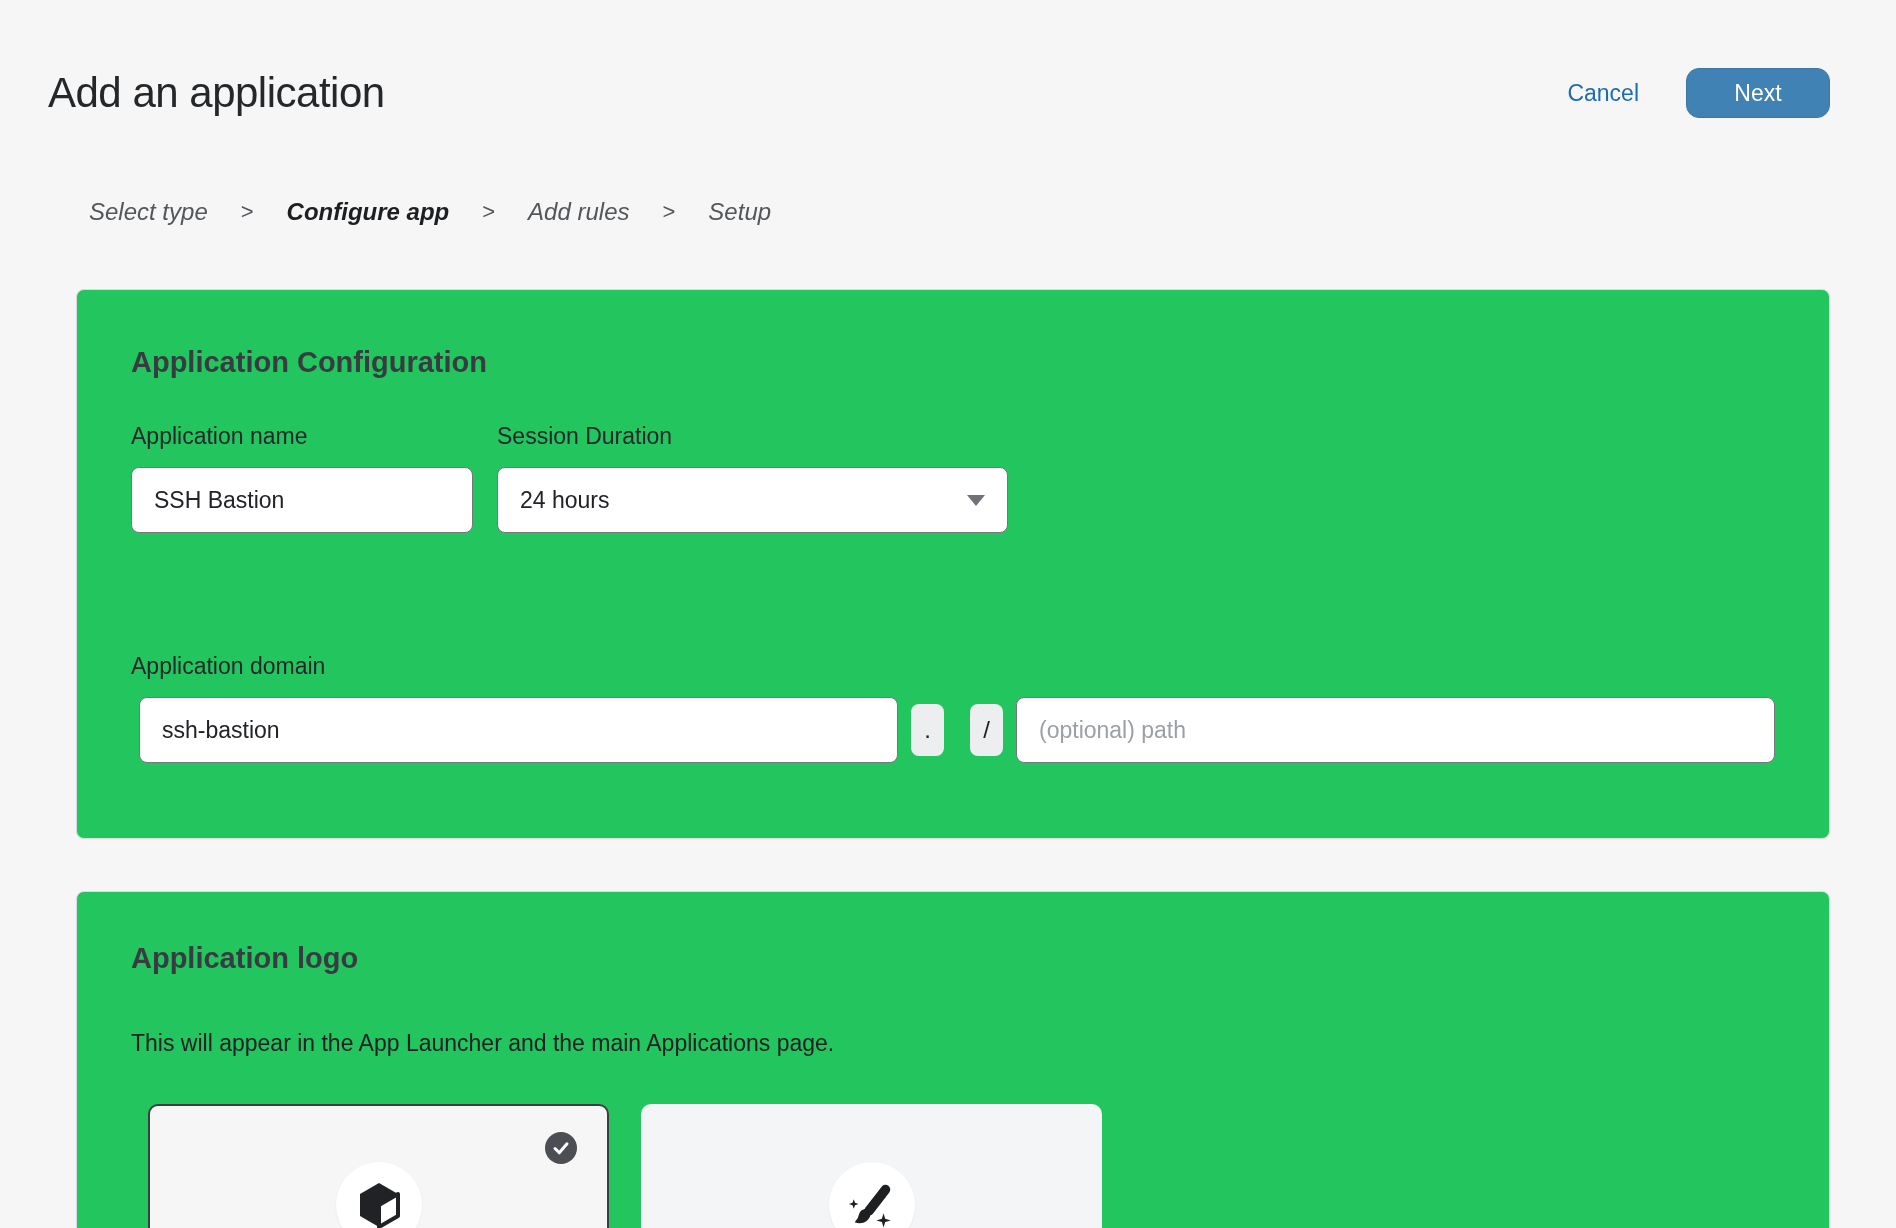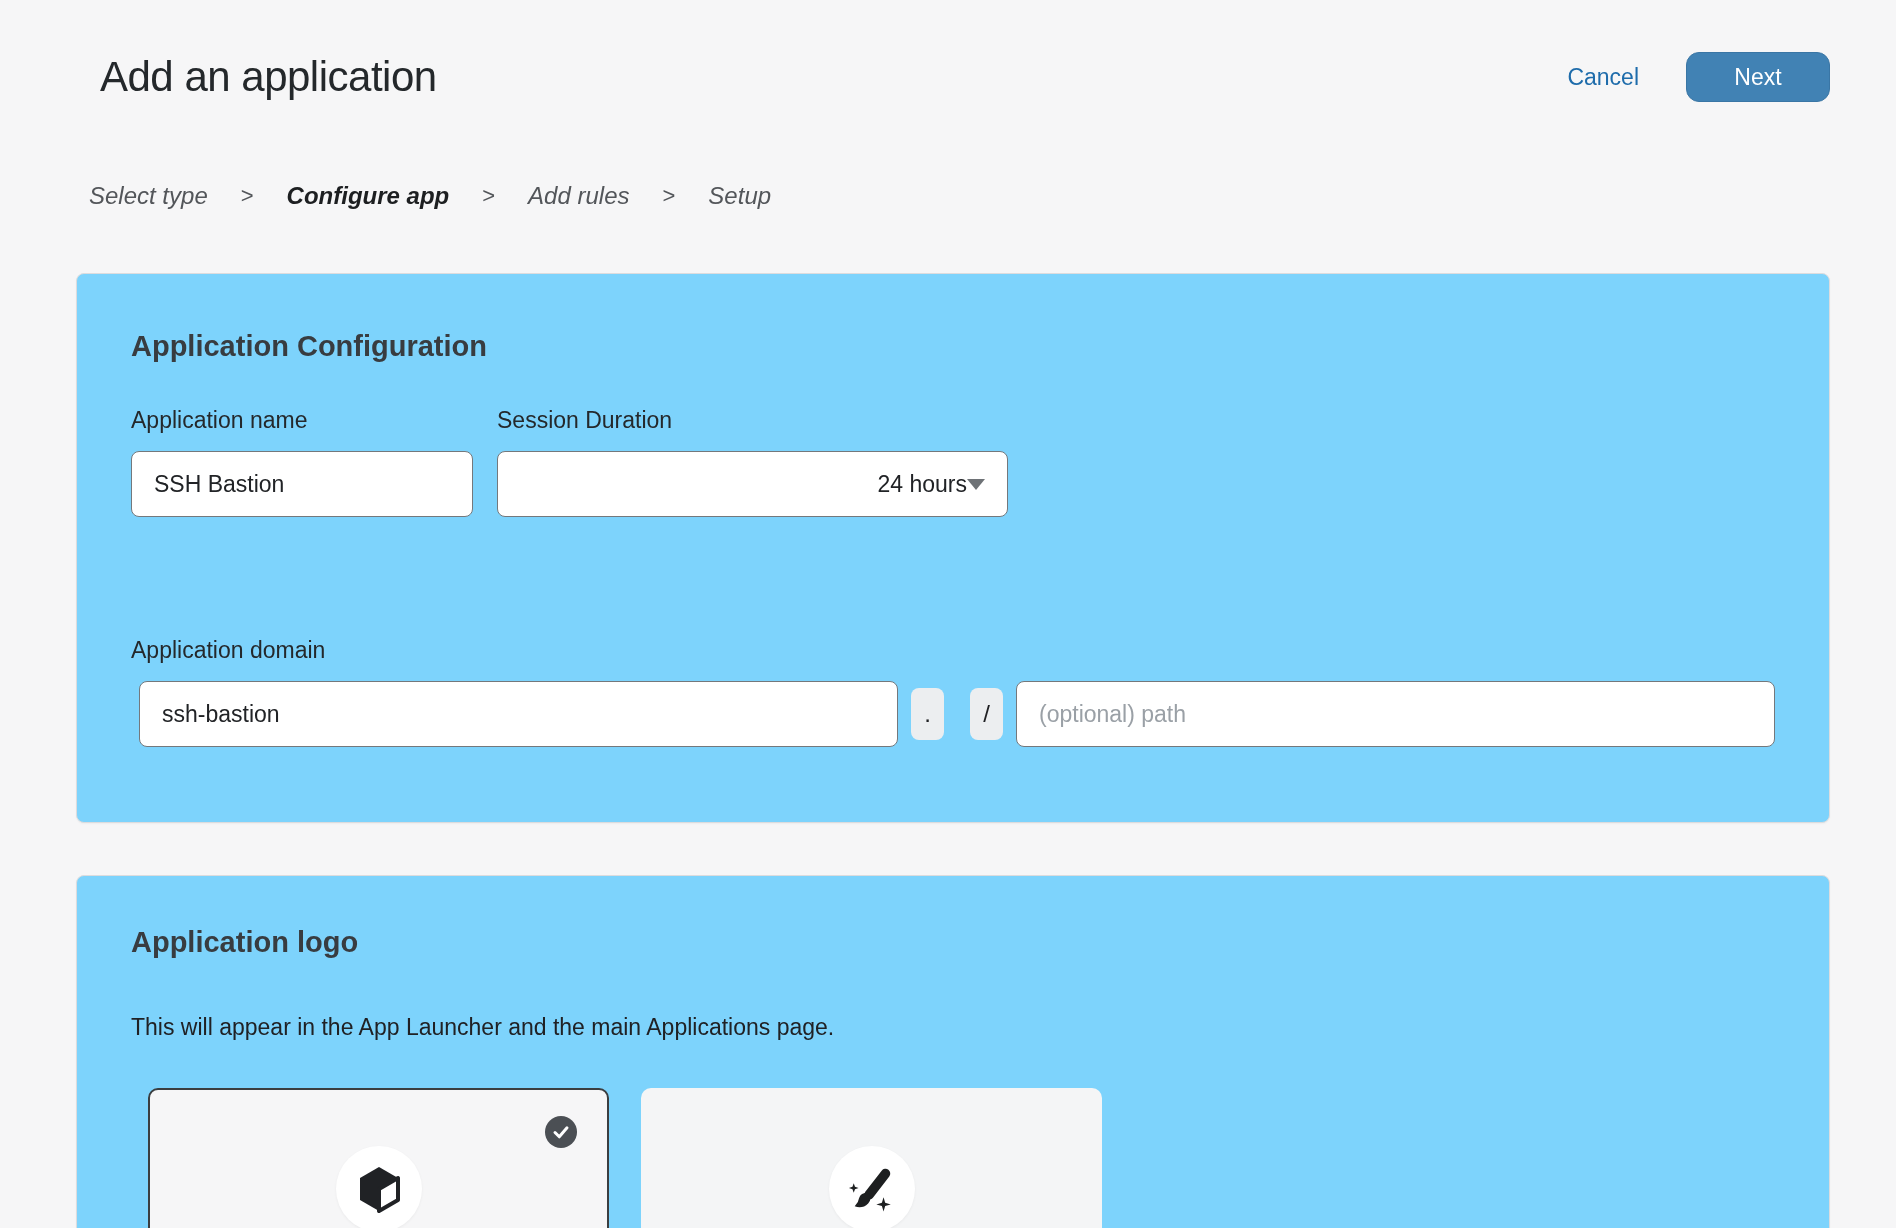--- a/index.html
+++ b/index.html
@@ -6,21 +6,22 @@
   html, body { width: 1896px; height: 1228px; overflow: hidden; }
   body {
     background: #f6f6f7;
     font-family: "Liberation Sans", "DejaVu Sans", sans-serif;
     color: #24282b;
   }
 
   
   .page-header {
     display: flex; align-items: center; justify-content: space-between;
-    padding: 52px 66px 0 100px;
+    padding: 52px 66px 0 48px;
+    margin-top: 16px;
   }
   .page-title {
     font-size: 42px; font-weight: 400; letter-spacing: -0.5px; color: #24282b;
   }
   .header-actions { display: flex; align-items: center; gap: 47px; }
   .cancel-link {
     font-size: 23px; color: #1e6cab; cursor: pointer; text-decoration: none;
   }
   .next-button {
     width: 144px; height: 50px; border-radius: 13px;
@@ -33,21 +34,21 @@
     display: flex; align-items: center; gap: 33px;
     padding: 0 0 0 89px; margin-top: 80px;
     font-size: 24px; color: #53565a;
   }
   .steps .step { color: #53565a; cursor: pointer; font-style: italic; }
   .steps .step.active { color: #1d1f21; font-weight: 700; cursor: default; }
   .steps .sep { color: #53565a; font-size: 22px; }
 
   
   .card {
-    background: #7dd3fc;
+    background: #22c55e;
     border: 1px solid #dcdcde;
     border-radius: 8px;
     margin: 0 66px 0 76px;
     box-shadow: 0 1px 2px rgba(0,0,0,0.04);
   }
   .card-1 { margin-top: 63px; height: 550px; padding: 56px 54px; }
   .card-2 { margin-top: 52px; height: 700px; padding: 50px 54px; }
 
   .card-heading { font-size: 29px; font-weight: 700; color: #383c40; }
 
@@ -61,21 +62,21 @@
     background: #fff; font-size: 23px; color: #212326;
     padding: 16px 22px; font-family: inherit;
     display: flex; align-items: center;
   }
   input.text-input { width: 100%; outline: none; }
   input.text-input::placeholder { color: #9aa0a6; }
 
   .w-name { width: 509px; }
   .w-session { width: 511px; }
 
-  .select-box { justify-content: flex-end; cursor: pointer; }
+  .select-box { justify-content: space-between; cursor: pointer; }
   .caret {
     width: 0; height: 0;
     border-left: 9px solid transparent; border-right: 9px solid transparent;
     border-top: 11px solid #6e7276;
   }
 
   .domain-section { margin-top: 120px; }
   .domain-row { display: flex; align-items: center; margin-top: 17px; margin-left: 8px; }
   .sep-chip {
     height: 52px; min-width: 33px; padding: 0 6px;

